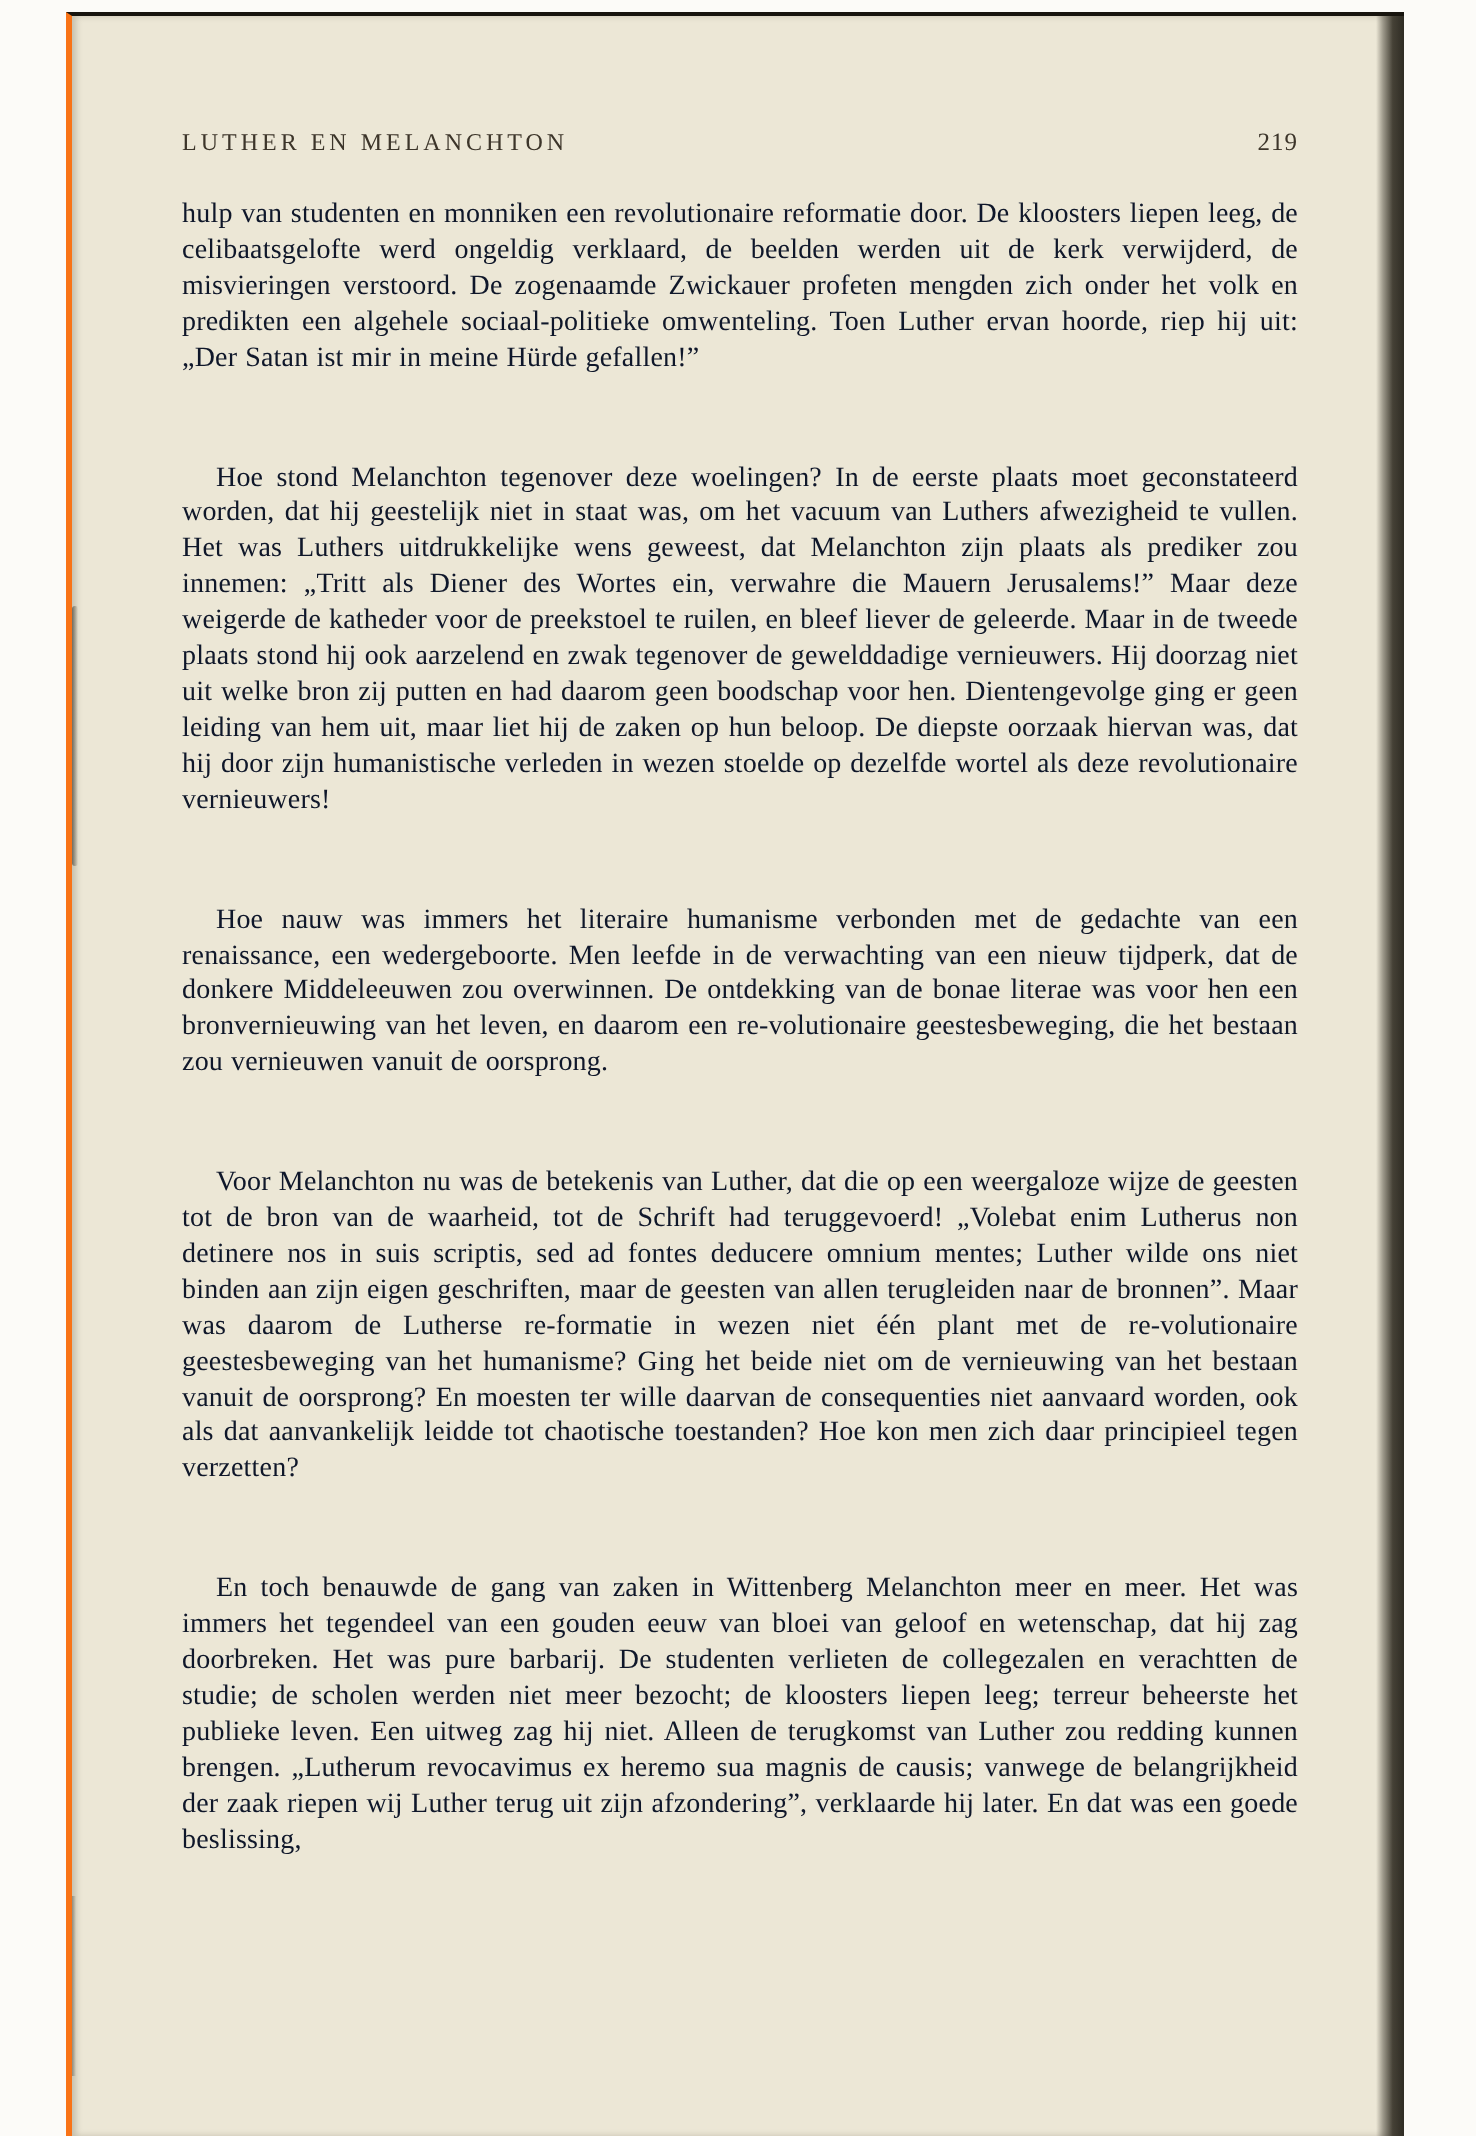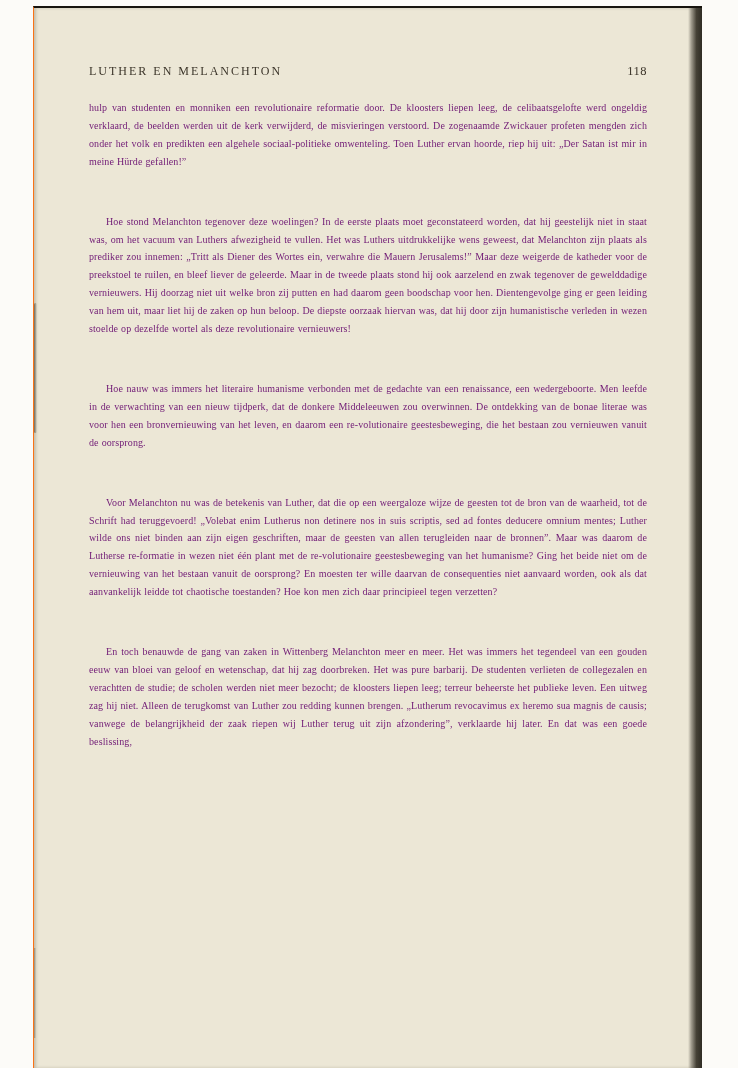--- a/index.html
+++ b/index.html
@@ -13,21 +13,21 @@
     position: relative;
     width: 738px; height: 1068px;
     background: #fcfbf8;
   }
   .page {
     position: absolute;
     left: 33px; top: 6px;
     width: 669px; height: 1062px;
     background: #ece7d6;
     border-top: 2px solid #17140e;
-    border-left: 1px solid #f97316;
+    border-left: 3px solid #f97316;
     box-shadow: inset 2px 0 3px rgba(80,70,50,0.25);
   }
   .spine-shadow {
     position: absolute;
     top: 0; right: 0; bottom: 0;
     width: 14px;
     background: linear-gradient(to right,
       rgba(62,58,48,0) 0%,
       rgba(62,58,48,0.45) 25%,
       #454136 60%,
@@ -60,44 +60,44 @@
   }
   .running-title {
     font-size: 12px;
     letter-spacing: 2px;
   }
   .page-number {
     font-size: 12.5px;
     letter-spacing: 0.5px;
   }
   .body-text p {
-    font-size: 10px;
+    font-size: 14px;
     line-height: 17.9px;
     text-align: justify;
-    color: #701a75;
+    color: #0f172a;
     letter-spacing: 0.1px;
     word-spacing: 0.4px;
   }
   .body-text p.indent {
     text-indent: 17px;
     margin-top: 42px;
   }
 </style>
 </head>
 <body>
 
 <div class="scan-bg">
   <div class="page">
     <div class="edge-mark-1"></div>
     <div class="edge-mark-2"></div>
     <div class="spine-shadow"></div>
     <div class="content">
       <div class="running-header">
         <span class="running-title">LUTHER EN MELANCHTON</span>
-        <span class="page-number">118</span>
+        <span class="page-number">219</span>
       </div>
       <div class="body-text">
         <p>hulp van studenten en monniken een revolutionaire reformatie door. De kloosters liepen leeg, de celibaatsgelofte werd ongeldig verklaard, de beelden werden uit de kerk verwijderd, de misvieringen verstoord. De zogenaamde Zwickauer profeten mengden zich onder het volk en predikten een algehele sociaal-politieke omwenteling. Toen Luther ervan hoorde, riep hij uit: „Der Satan ist mir in meine Hürde gefallen!”</p>
         <p class="indent">Hoe stond Melanchton tegenover deze woelingen? In de eerste plaats moet geconstateerd worden, dat hij geestelijk niet in staat was, om het vacuum van Luthers afwezigheid te vullen. Het was Luthers uitdrukkelijke wens geweest, dat Melanchton zijn plaats als prediker zou innemen: „Tritt als Diener des Wortes ein, verwahre die Mauern Jerusalems!” Maar deze weigerde de katheder voor de preekstoel te ruilen, en bleef liever de geleerde. Maar in de tweede plaats stond hij ook aarzelend en zwak tegenover de gewelddadige vernieuwers. Hij doorzag niet uit welke bron zij putten en had daarom geen boodschap voor hen. Dientengevolge ging er geen leiding van hem uit, maar liet hij de zaken op hun beloop. De diepste oorzaak hiervan was, dat hij door zijn humanistische verleden in wezen stoelde op dezelfde wortel als deze revolutionaire vernieuwers!</p>
         <p class="indent">Hoe nauw was immers het literaire humanisme verbonden met de gedachte van een renaissance, een wedergeboorte. Men leefde in de verwachting van een nieuw tijdperk, dat de donkere Middeleeuwen zou overwinnen. De ontdekking van de bonae literae was voor hen een bronvernieuwing van het leven, en daarom een re-volutionaire geestesbeweging, die het bestaan zou vernieuwen vanuit de oorsprong.</p>
         <p class="indent">Voor Melanchton nu was de betekenis van Luther, dat die op een weergaloze wijze de geesten tot de bron van de waarheid, tot de Schrift had teruggevoerd! „Volebat enim Lutherus non detinere nos in suis scriptis, sed ad fontes deducere omnium mentes; Luther wilde ons niet binden aan zijn eigen geschriften, maar de geesten van allen terugleiden naar de bronnen”. Maar was daarom de Lutherse re-formatie in wezen niet één plant met de re-volutionaire geestesbeweging van het humanisme? Ging het beide niet om de vernieuwing van het bestaan vanuit de oorsprong? En moesten ter wille daarvan de consequenties niet aanvaard worden, ook als dat aanvankelijk leidde tot chaotische toestanden? Hoe kon men zich daar principieel tegen verzetten?</p>
         <p class="indent">En toch benauwde de gang van zaken in Wittenberg Melanchton meer en meer. Het was immers het tegendeel van een gouden eeuw van bloei van geloof en wetenschap, dat hij zag doorbreken. Het was pure barbarij. De studenten verlieten de collegezalen en verachtten de studie; de scholen werden niet meer bezocht; de kloosters liepen leeg; terreur beheerste het publieke leven. Een uitweg zag hij niet. Alleen de terugkomst van Luther zou redding kunnen brengen. „Lutherum revocavimus ex heremo sua magnis de causis; vanwege de belangrijkheid der zaak riepen wij Luther terug uit zijn afzondering”, verklaarde hij later. En dat was een goede beslissing,</p>
       </div>
     </div>
   </div>

